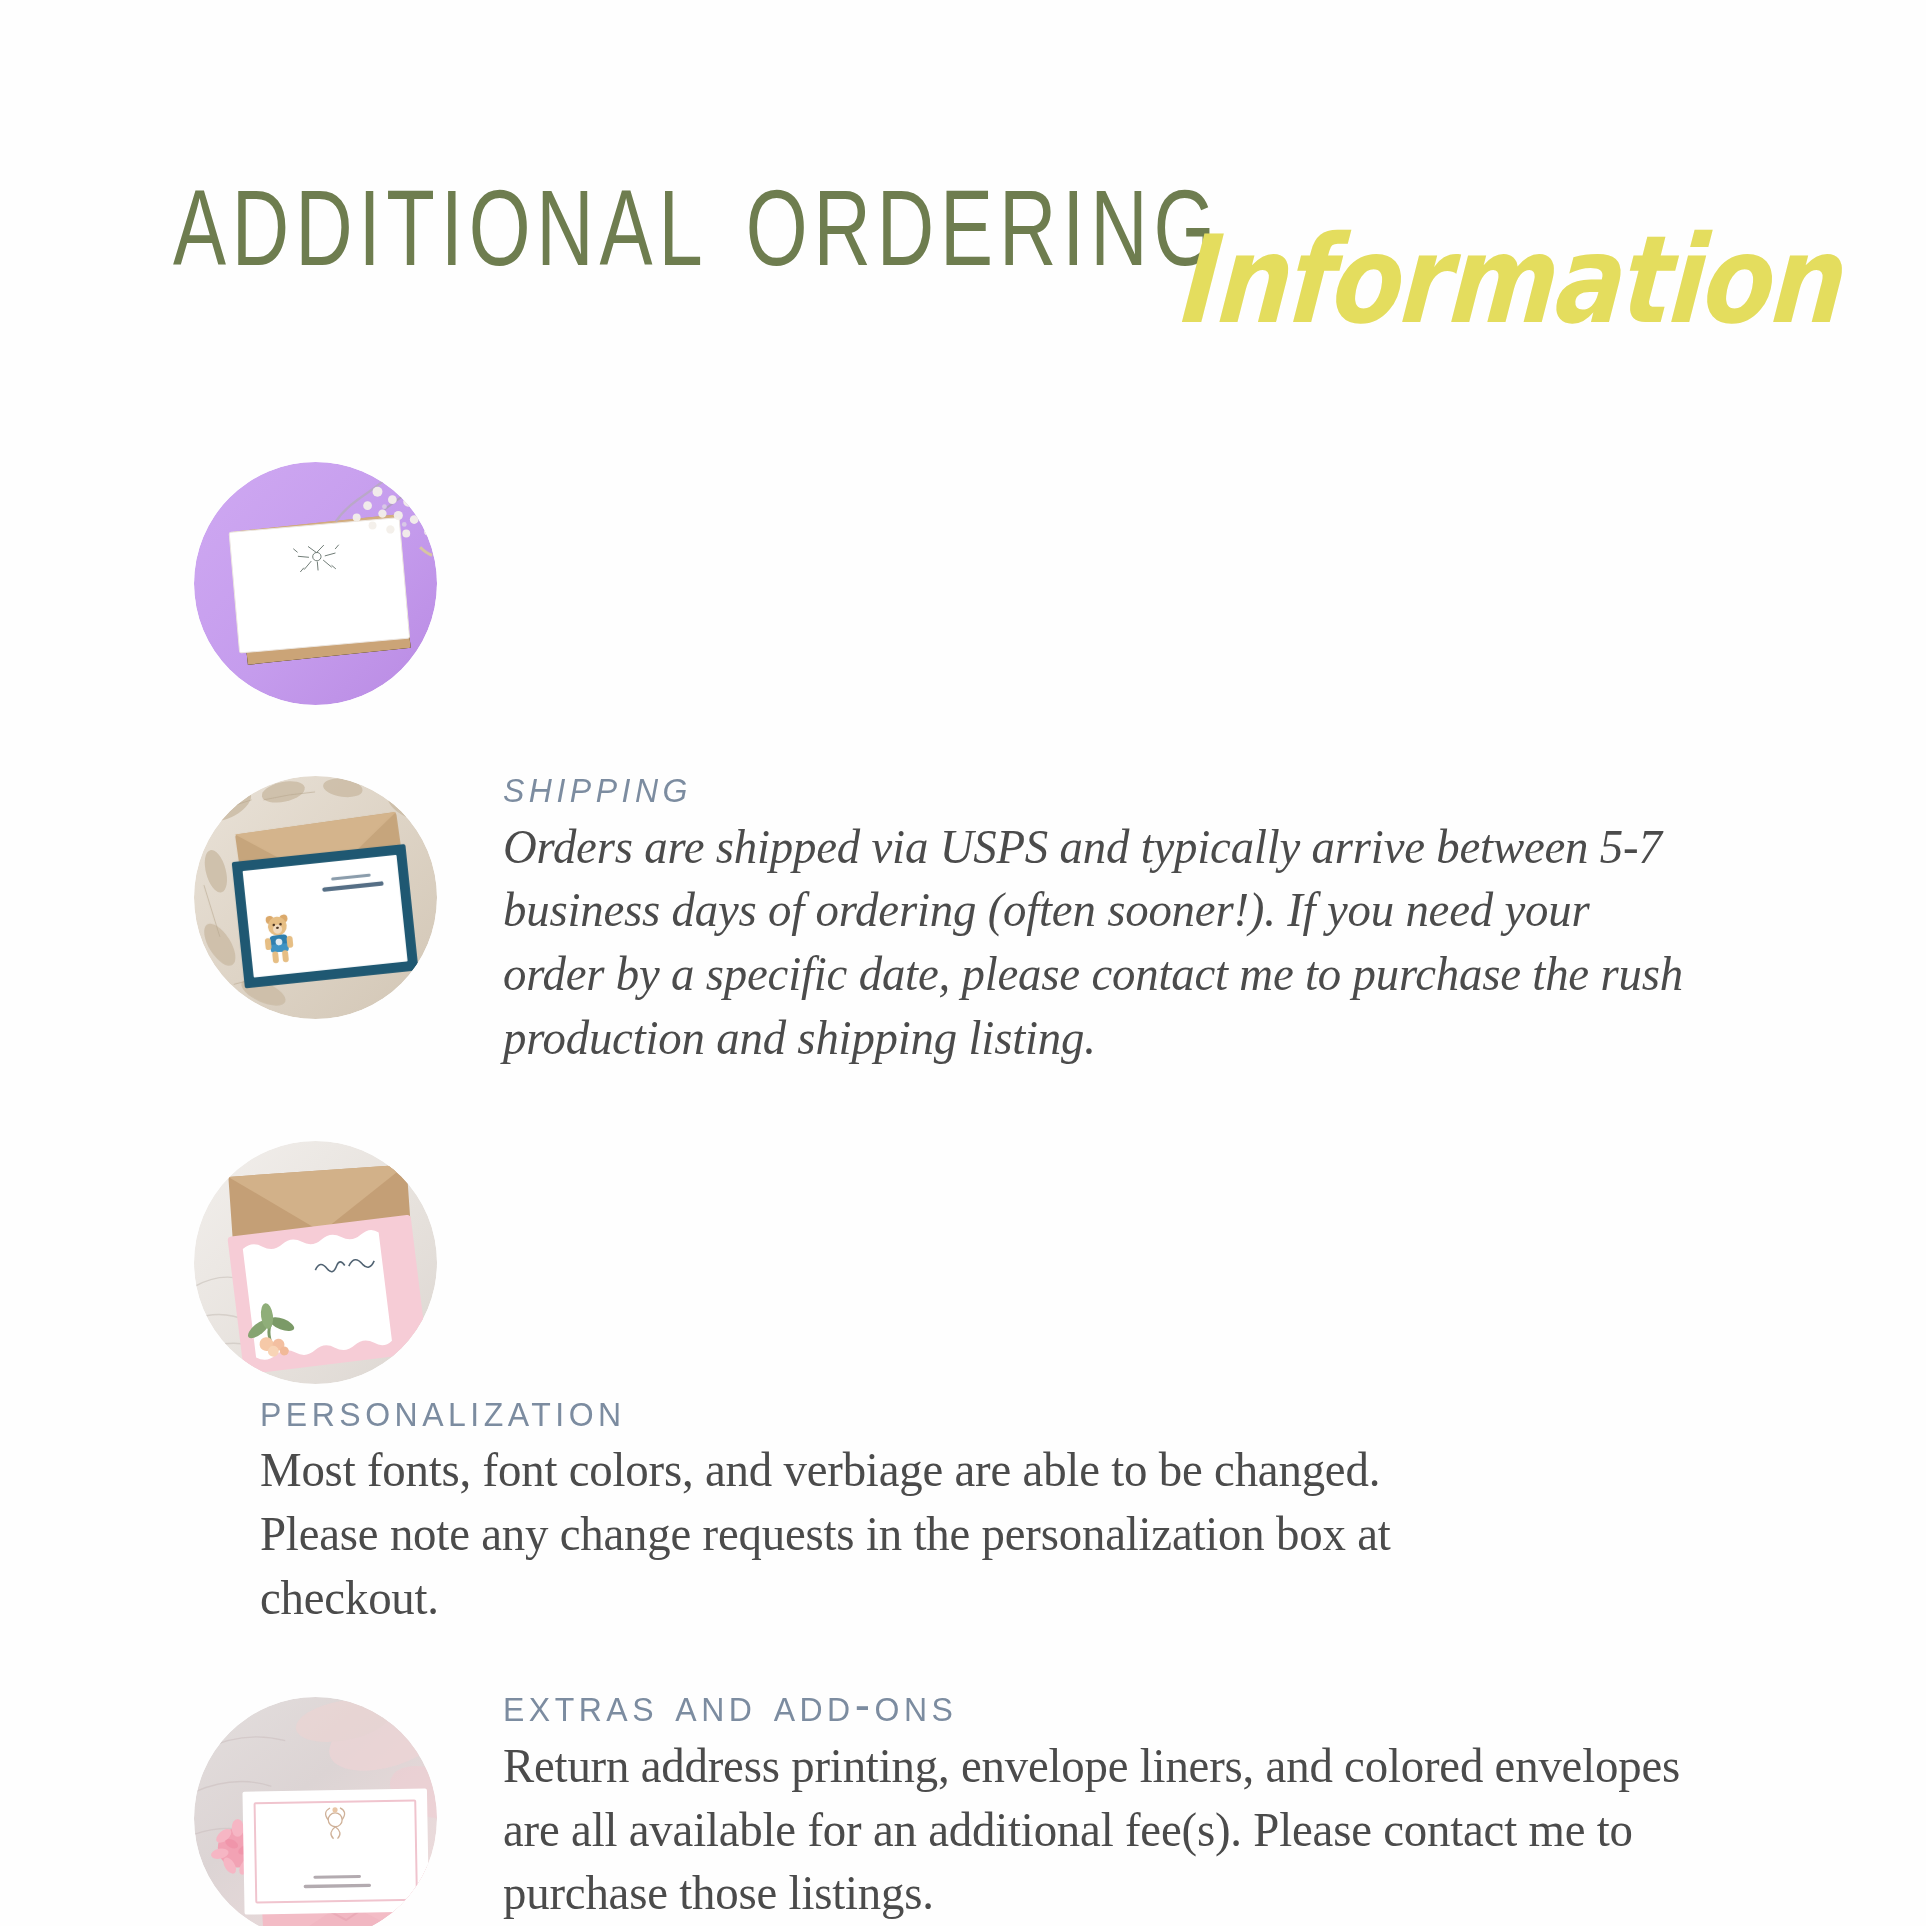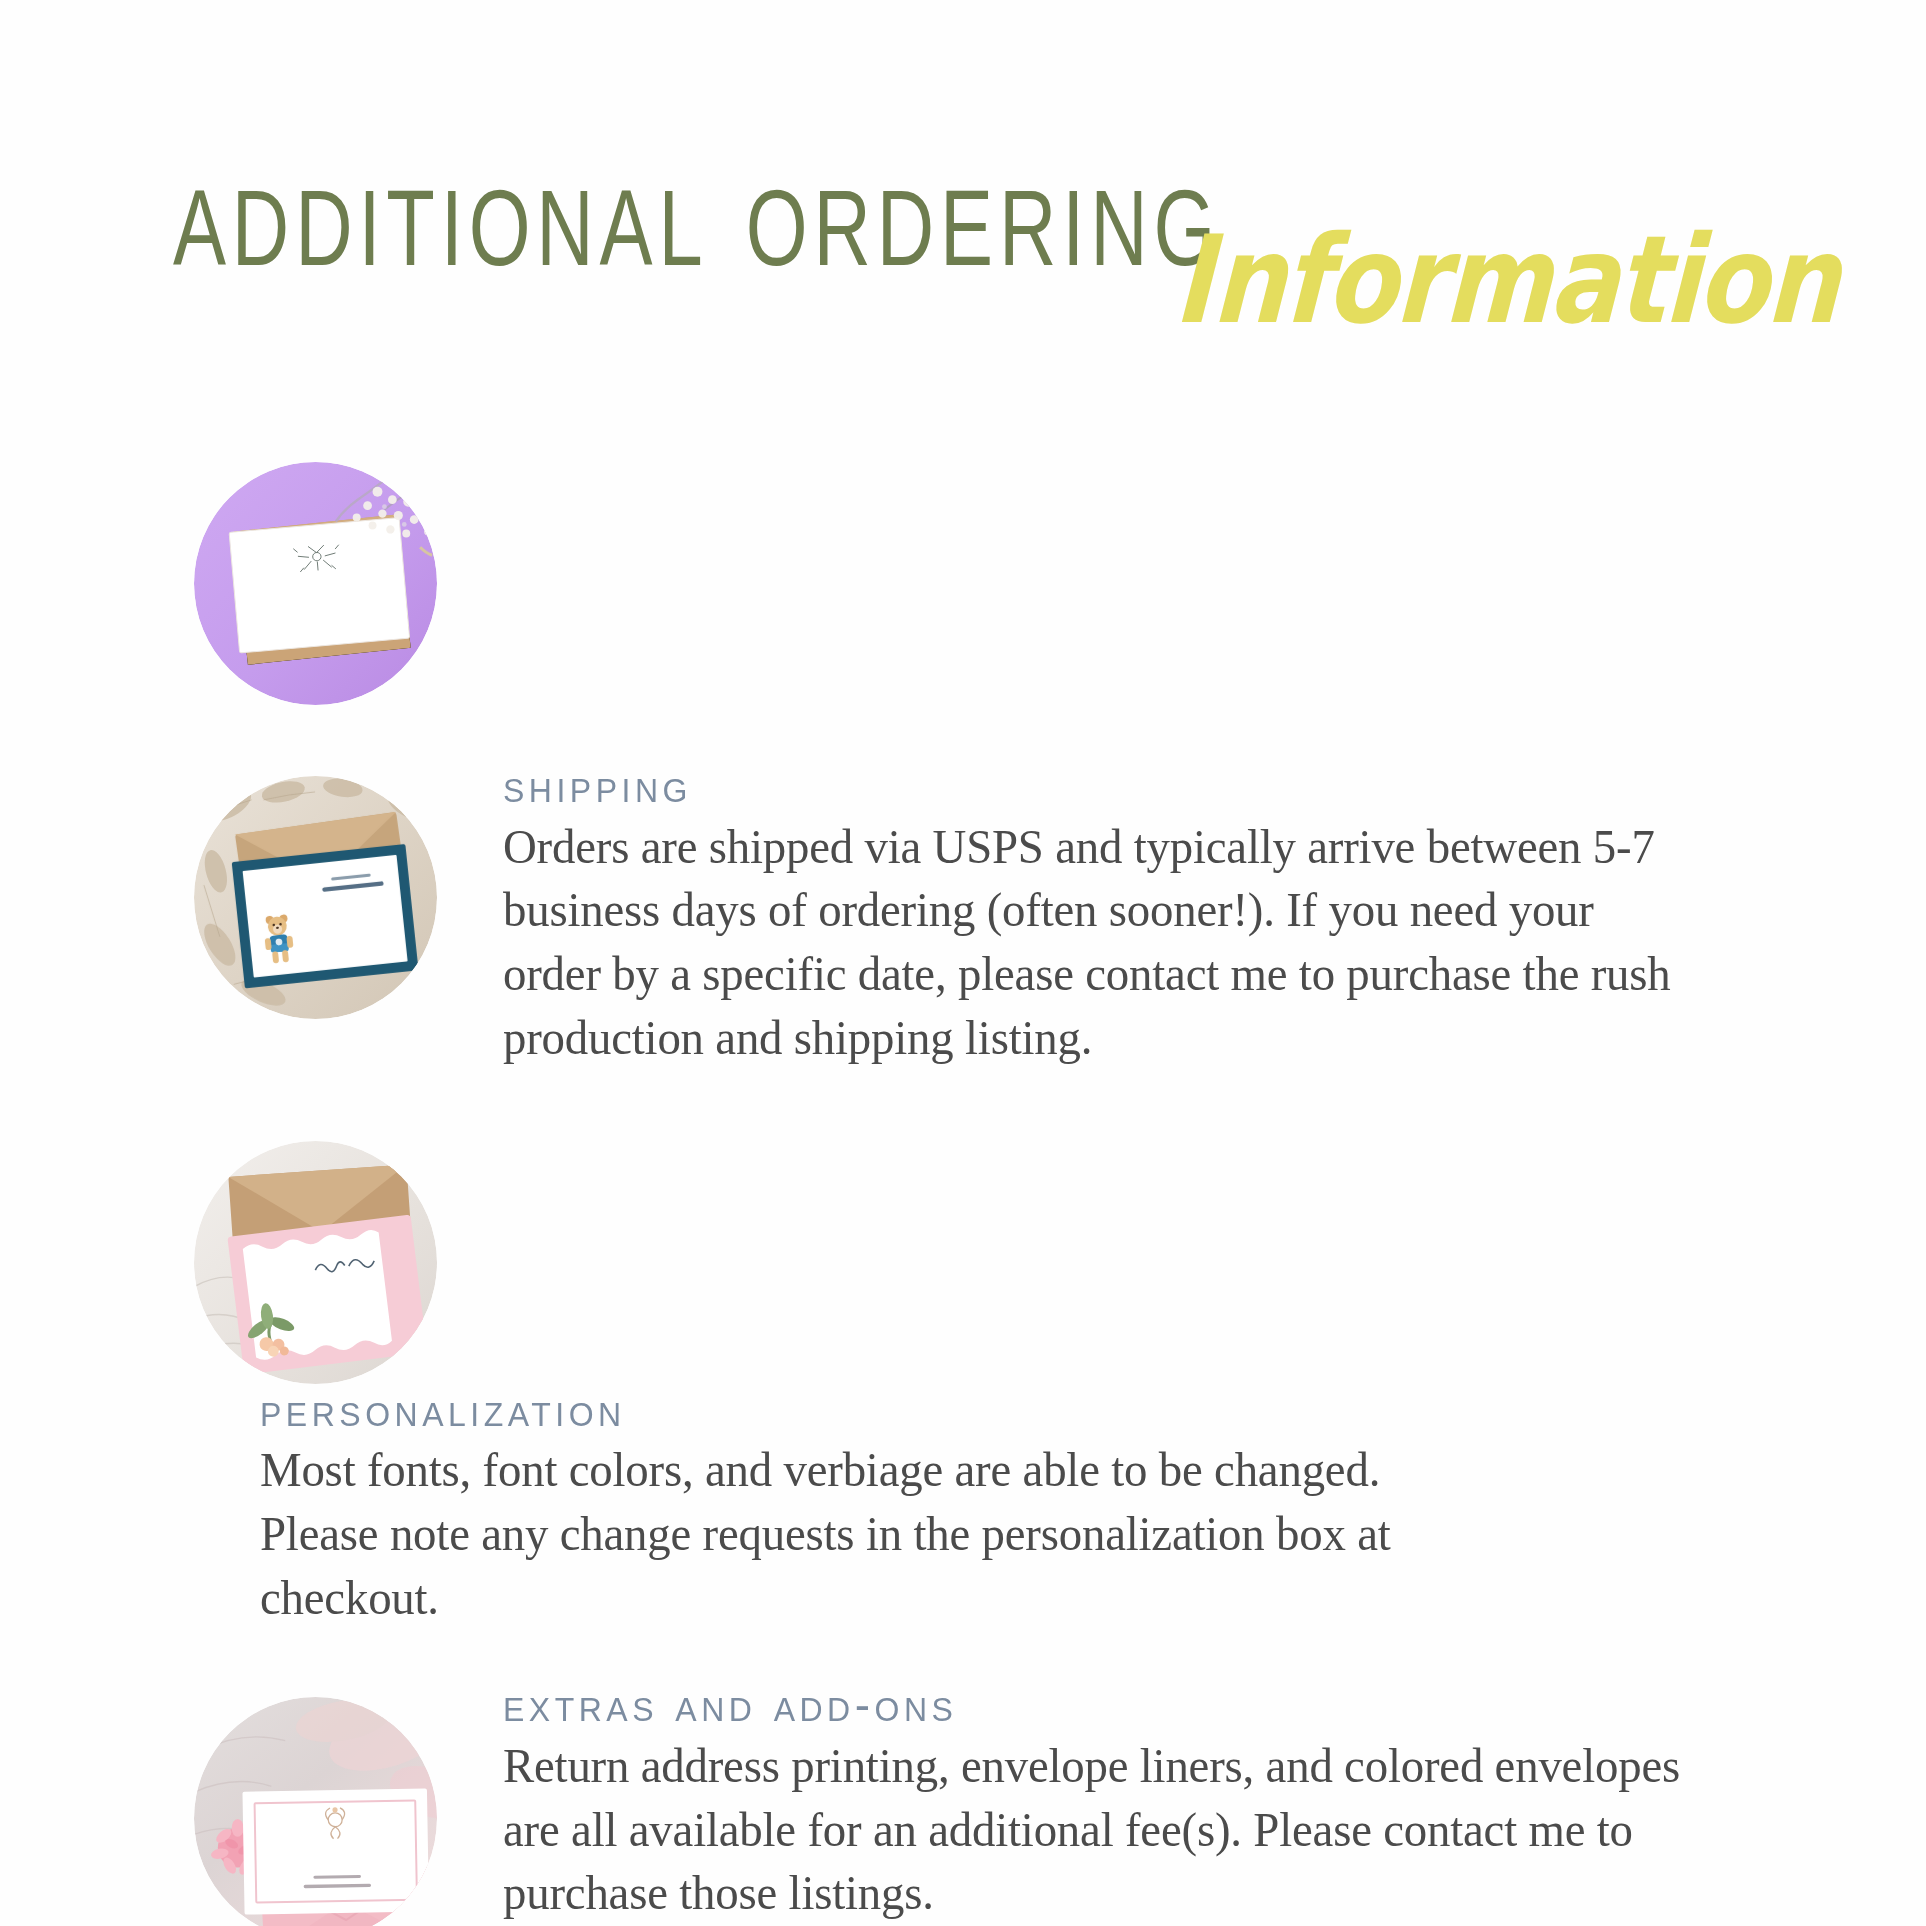--- a/index.html
+++ b/index.html
@@ -113,21 +113,21 @@
     font-size: 49px;
     line-height: 1.30;
     margin: 0;
     letter-spacing: -0.2px;
     transform: scaleX(0.955);
     transform-origin: left top;
   }
 
   
   .section--processing { margin-bottom: 55px; }
-  .section--shipping   { margin-bottom: 53px; }
+  .section--shipping   { margin-bottom: 53px; font-style: italic; }
   .section--personalization { margin-bottom: 50px; flex-direction: column; }
   .section--extras     { margin-bottom: 0; }
 
   .section--shipping .thumb { margin-top: 16px; }
   .section--personalization .thumb { margin-top: 18px; }
   .section--extras .thumb { margin-top: 18px; }
 </style>
 </head>
 <body>
 

